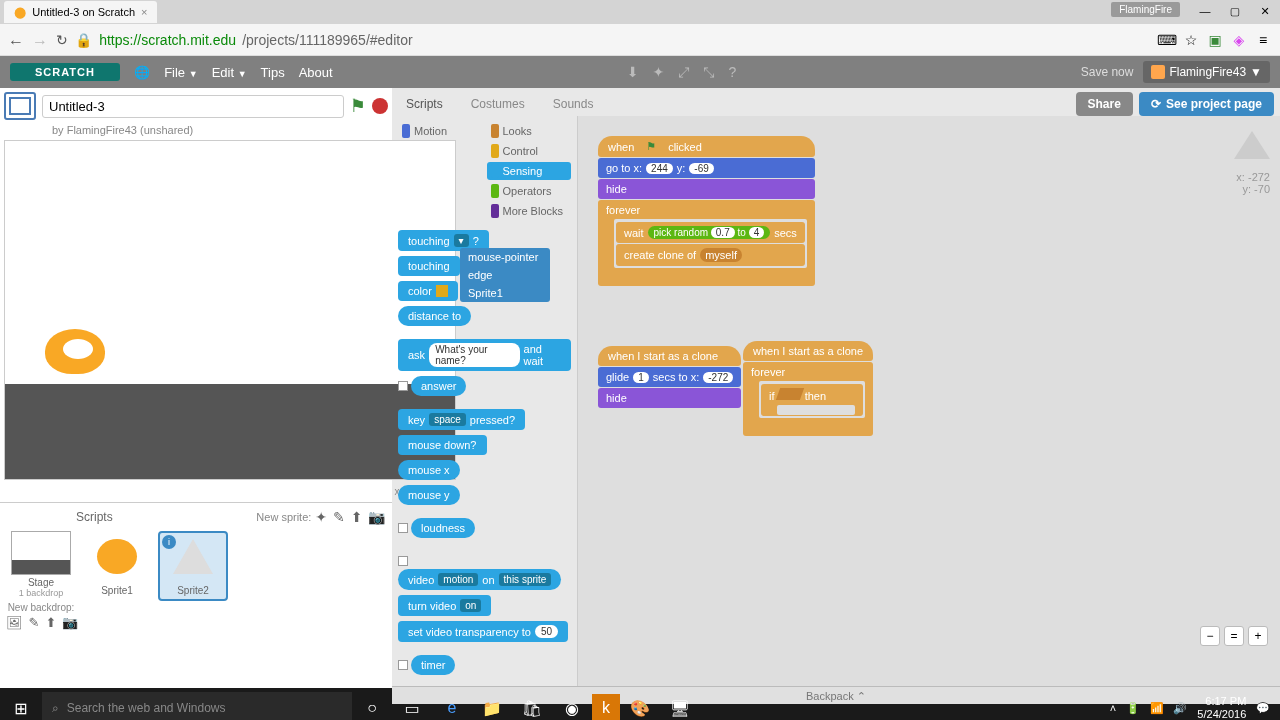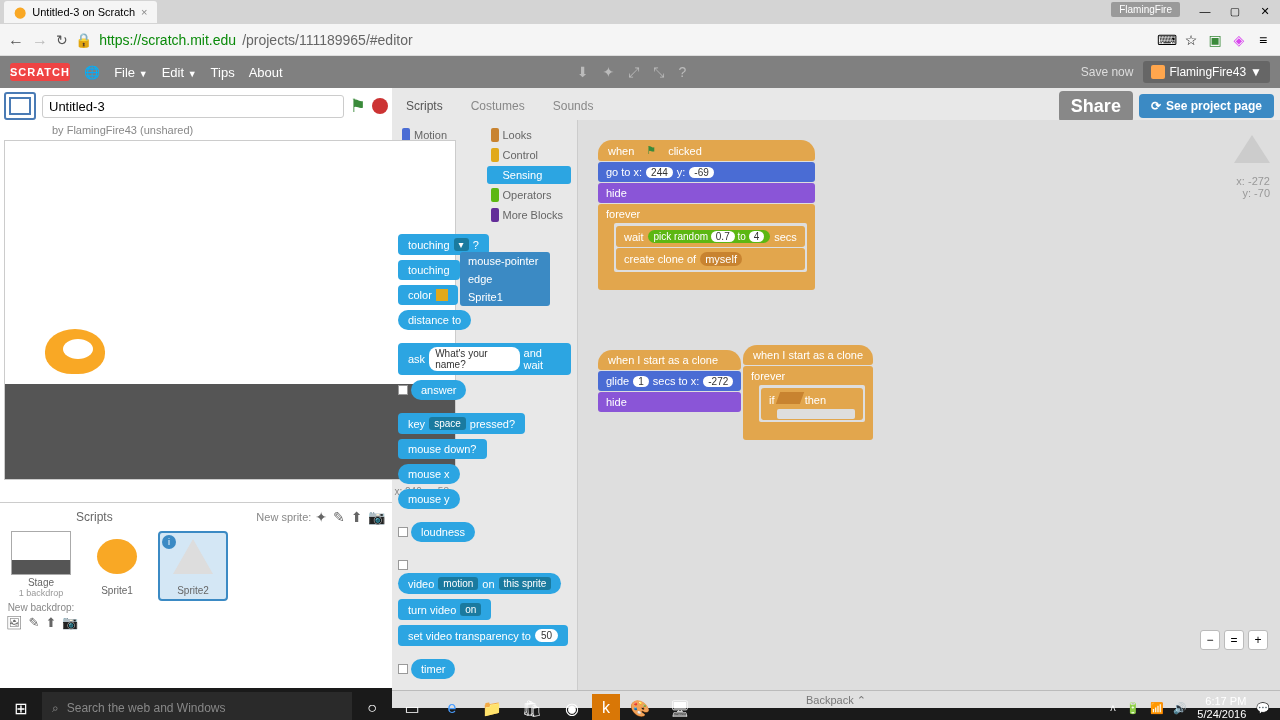--- a/index.html
+++ b/index.html
@@ -18,21 +18,21 @@
 .nav-arrow.disabled { color: #bbb; }
 .reload { color: #555; font-size: 14px; }
 .url-bar { flex: 1; display: flex; align-items: center; gap: 6px; font-size: 14px; color: #666; }
 .url-bar .lock { color: #0a8a0a; }
 .url-bar .domain { color: #0a8a0a; }
 .nav-right { display: flex; gap: 6px; align-items: center; }
 .nav-icon { width: 18px; height: 18px; display: flex; align-items: center; justify-content: center; font-size: 14px; }
 
 
 .scratch-header { height: 32px; background: #808080; display: flex; align-items: center; padding: 0 10px; gap: 14px; color: #fff; font-size: 13px; }
-.scratch-logo { background: #ef4444; padding: 3px 0; border-radius: 3px; font-weight: bold; font-size: 11px; letter-spacing: 1px; }
+.scratch-logo { background: #0f766e; padding: 3px 25px; border-radius: 3px; font-weight: bold; font-size: 11px; letter-spacing: 1px; }
 .menu-item { cursor: pointer; }
 .menu-item .arrow { font-size: 9px; }
 .header-icons { display: flex; gap: 14px; margin-left: 280px; color: #bbb; font-size: 14px; }
 .header-right { margin-left: auto; display: flex; align-items: center; gap: 10px; }
 .save-now { color: #ddd; font-size: 12px; }
 .user-btn { background: #666; padding: 4px 8px; border-radius: 3px; display: flex; align-items: center; gap: 4px; font-size: 12px; }
 .user-icon { width: 14px; height: 14px; background: #ffa64d; border-radius: 2px; }
 
 
 .main { display: flex; height: 600px; }
@@ -74,21 +74,21 @@
 .sprite-cat { width: 40px; height: 35px; background: #f9a825; border-radius: 50%; margin: 4px auto; }
 .sprite-tri { width: 0; height: 0; border-left: 20px solid transparent; border-right: 20px solid transparent; border-bottom: 35px solid #ddd; margin: 4px auto; }
 .sprite-info { position: absolute; top: 2px; left: 2px; width: 14px; height: 14px; background: #3b8ac4; color: #fff; border-radius: 50%; font-size: 9px; line-height: 14px; }
 .new-backdrop { font-size: 10px; color: #888; margin-top: 4px; }
 .backdrop-tools { display: flex; gap: 6px; font-size: 13px; color: #666; margin-top: 2px; }
 
 
 .tabs-row { display: flex; align-items: center; height: 28px; margin-top: 4px; }
 .tab-btn { padding: 5px 14px; font-size: 12px; color: #888; cursor: pointer; }
 .tab-btn.active { background: #e8e8e8; color: #555; border-radius: 6px 6px 0 0; }
-.share-btn { margin-left: auto; background: #888; color: #fff; padding: 5px 12px; border-radius: 4px; font-size: 18px; font-weight: bold; }
+.share-btn { margin-left: auto; background: #888; color: #fff; padding: 5px 12px; border-radius: 4px; font-size: 12px; font-weight: bold; }
 .see-page-btn { background: #3b8ac4; color: #fff; padding: 5px 12px; border-radius: 4px; font-size: 12px; font-weight: bold; margin-left: 6px; margin-right: 6px; display: flex; gap: 5px; align-items: center; }
 
 
 .editor { display: flex; flex: 1; }
 .palette { width: 186px; background: #e8e8e8; border-right: 1px solid #ccc; padding: 6px; }
 .categories { display: grid; grid-template-columns: 1fr 1fr; gap: 2px 4px; margin-bottom: 10px; }
 .cat { display: flex; align-items: center; gap: 4px; font-size: 11px; color: #666; padding: 2px 4px; cursor: pointer; }
 .cat .sw { width: 8px; height: 14px; border-radius: 2px; }
 .cat.active { background: #2ca5e2; color: #fff; border-radius: 3px; }
 

